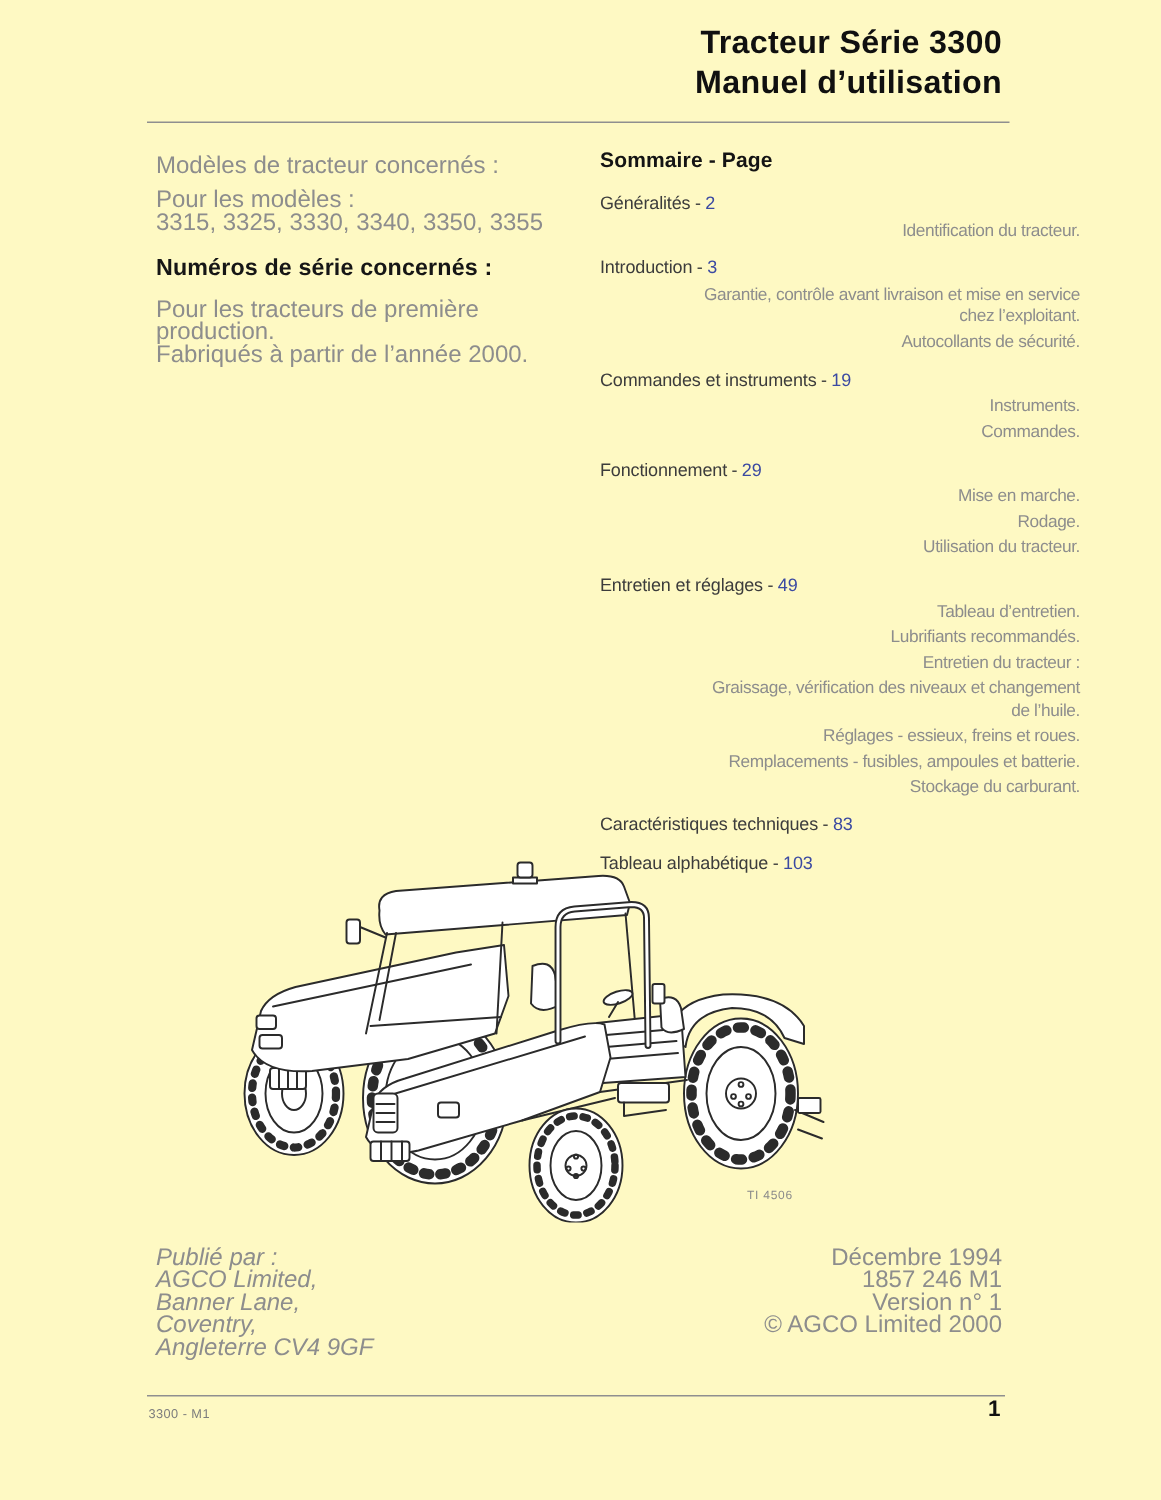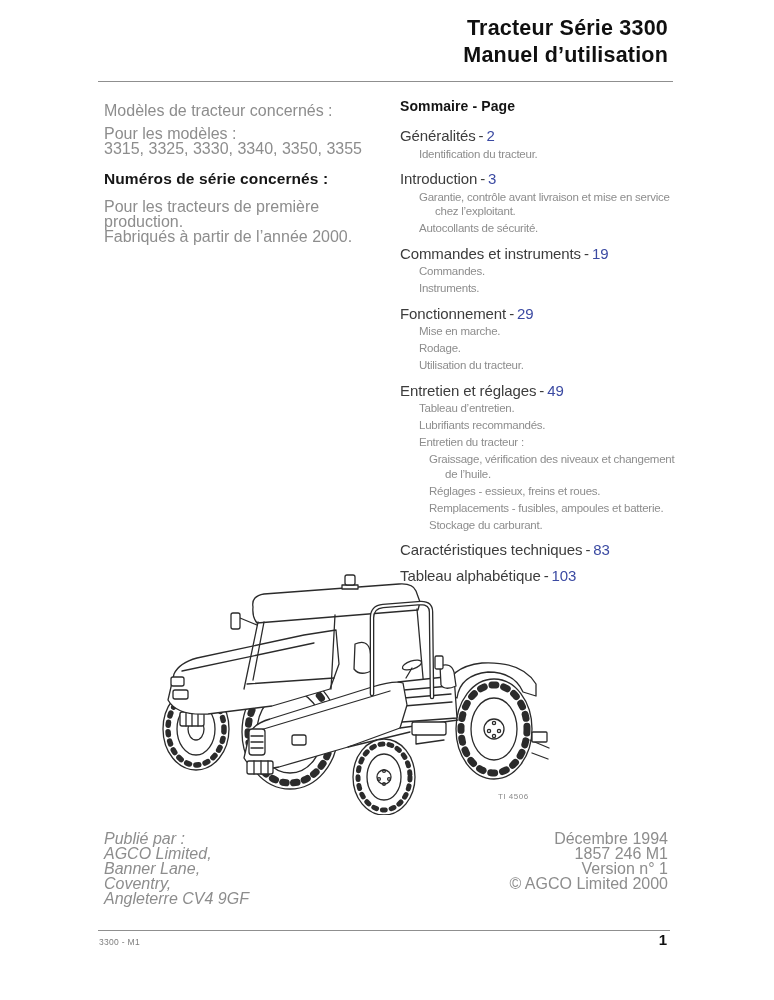--- a/index.html
+++ b/index.html
@@ -1,17 +1,17 @@
 <!DOCTYPE html>
 <html><head>
 <meta charset="utf-8">
 <style>
   html,body{margin:0;padding:0;background:#e8e8e8;}
   .page{
-    position:relative;width:774px;height:1000px;background:#ffffff;
+    position:relative;width:774px;height:1000px;background:#fef9c3;
     margin:0 auto;overflow:hidden;
     font-family:"Liberation Sans",sans-serif;color:#161616;
   }
   
   .title-block{
     position:absolute;top:15px;right:106px;text-align:right;
     font-size:21.5px;font-weight:bold;line-height:27px;color:#101010;letter-spacing:.2px;
   }
   .rule{position:absolute;left:98px;width:575px;height:1px;background:#8f8f8f;}
   .rule.top{top:81px;}
@@ -22,26 +22,26 @@
   .small-line{font-size:16px;line-height:15px;}
   .left-col .intro{margin-bottom:8px;}
   .serial-heading{
     font-size:15.5px;font-weight:bold;color:#161616;margin:14px 0 11px 0;letter-spacing:.1px;
   }
   
   .toc{position:absolute;left:400px;top:98px;width:320px;}
   .toc-heading{font-size:14px;font-weight:bold;color:#141414;margin-bottom:13px;letter-spacing:.1px;}
   .toc-section{margin-top:9px;}
   .toc-section:first-of-type{margin-top:0;}
-  .toc-label{font-size:15px;line-height:17px;color:#3c3c3c;letter-spacing:-.1px;}
+  .toc-label{font-size:12px;line-height:17px;color:#3c3c3c;letter-spacing:-.1px;}
   .toc-label .dash{margin:0 3px;}
   .toc-label .pg{color:#3b4aa2;}
   .sub{
     font-size:11.5px;line-height:14.5px;color:#8d8d8d;letter-spacing:-.25px;
-    margin-top:2.5px;margin-left:19px;padding-left:16px;text-indent:-16px;white-space:pre-line;
+    margin-top:2.5px;margin-left:19px;padding-left:16px;text-indent:-16px;white-space:pre-line;text-align:right;
   }
   .sub.l2{margin-left:29px;}
   
   .figure{position:absolute;left:152px;top:572px;width:400px;height:243px;}
   .fig-caption{
     position:absolute;left:498px;top:792px;font-size:8px;color:#8a8a8a;letter-spacing:.5px;
   }
   
   .publisher{position:absolute;left:104px;top:831px;font-style:italic;}
   .edition{position:absolute;right:106px;top:831px;text-align:right;}
@@ -85,22 +85,22 @@
       </div>
       <div class="sub l1">Garantie, contrôle avant livraison et mise en service
 chez l’exploitant.</div>
       <div class="sub l1">Autocollants de sécurité.</div>
     </div>
 
     <div class="toc-section">
       <div class="toc-label">
         <span>Commandes et instruments</span><span class="dash">-</span><span class="pg">19</span>
       </div>
+      <div class="sub l1">Instruments.</div>
       <div class="sub l1">Commandes.</div>
-      <div class="sub l1">Instruments.</div>
     </div>
 
     <div class="toc-section">
       <div class="toc-label">
         <span>Fonctionnement</span><span class="dash">-</span><span class="pg">29</span>
       </div>
       <div class="sub l1">Mise en marche.</div>
       <div class="sub l1">Rodage.</div>
       <div class="sub l1">Utilisation du tracteur.</div>
     </div>

